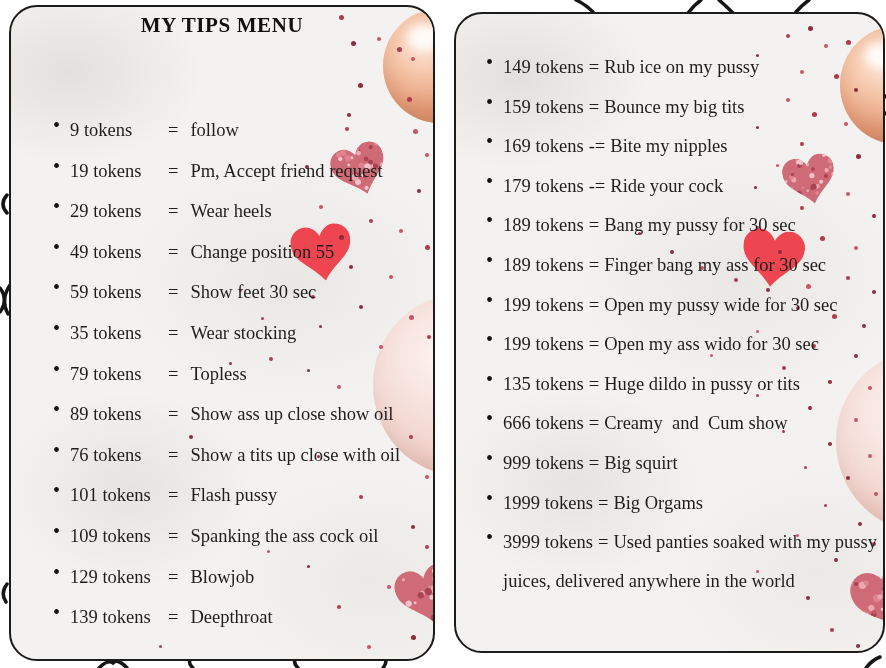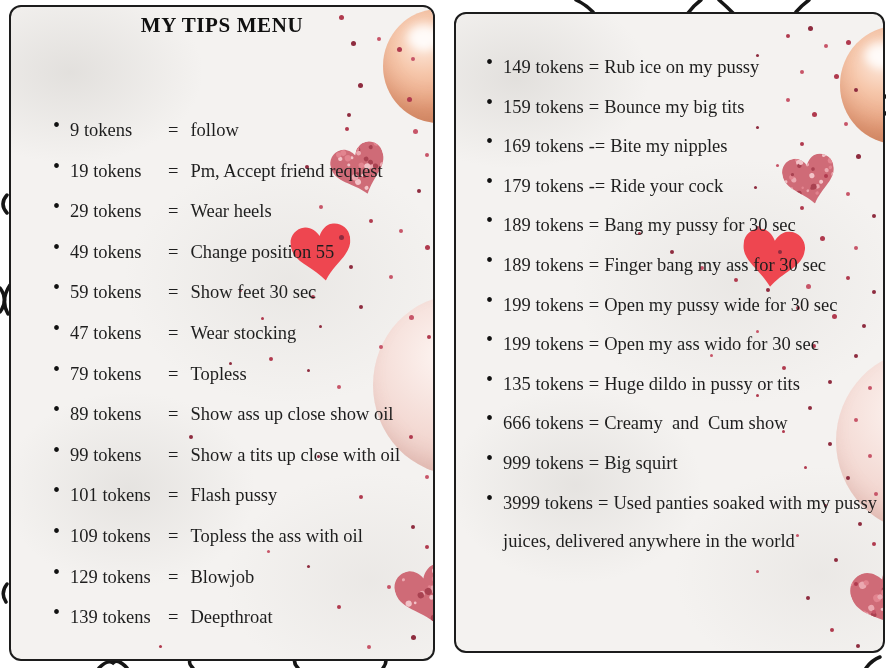--- a/index.html
+++ b/index.html
@@ -5,21 +5,21 @@
   html,body{margin:0;padding:0;}
   body{
     width:886px;height:668px;position:relative;overflow:hidden;
     background:#ffffff;
     font-family:"Liberation Serif","DejaVu Serif",serif;
   }
   #doodles{position:absolute;inset:0;z-index:0;pointer-events:none;}
   .panel{
     position:absolute;z-index:2;box-sizing:border-box;
     border:2px solid var(--border,#1c1c1c);
-    border-radius:12px;overflow:hidden;
+    border-radius:28px;overflow:hidden;
     background:
       radial-gradient(ellipse 190px 130px at 14% 10%, rgba(205,202,198,.45), transparent 70%),
       radial-gradient(ellipse 230px 170px at 66% 42%, rgba(212,209,205,.32), transparent 72%),
       radial-gradient(ellipse 180px 140px at 28% 74%, rgba(206,203,199,.38), transparent 70%),
       radial-gradient(ellipse 200px 150px at 85% 88%, rgba(214,210,206,.30), transparent 72%),
       var(--panel-bg,#f4f2f0);
     text-decoration: underline;
   }
   #left-panel{left:9px;top:5px;width:426px;height:656px;}
   #right-panel{left:454px;top:12px;width:431px;height:641px;}
@@ -217,26 +217,26 @@
       <div class="dot d0" style="left: 250px; top: 310px; width: 3px; height: 3px;"></div>
       <div class="dot d1" style="left: 218px; top: 355px; width: 3px; height: 3px;"></div>
     </div>
   <div class="title">MY TIPS MENU</div>
   <div class="list" id="left-list">
       <div class="item"><span class="bullet">•</span><span class="tok">9 tokens</span><span class="eq">=</span><span class="act">follow</span></div>
       <div class="item"><span class="bullet">•</span><span class="tok">19 tokens</span><span class="eq">=</span><span class="act">Pm, Accept friend request</span></div>
       <div class="item"><span class="bullet">•</span><span class="tok">29 tokens</span><span class="eq">=</span><span class="act">Wear heels</span></div>
       <div class="item"><span class="bullet">•</span><span class="tok">49 tokens</span><span class="eq">=</span><span class="act">Change position 55</span></div>
       <div class="item"><span class="bullet">•</span><span class="tok">59 tokens</span><span class="eq">=</span><span class="act">Show feet 30 sec</span></div>
-      <div class="item"><span class="bullet">•</span><span class="tok">47 tokens</span><span class="eq">=</span><span class="act">Wear stocking</span></div>
+      <div class="item"><span class="bullet">•</span><span class="tok">35 tokens</span><span class="eq">=</span><span class="act">Wear stocking</span></div>
       <div class="item"><span class="bullet">•</span><span class="tok">79 tokens</span><span class="eq">=</span><span class="act">Topless</span></div>
       <div class="item"><span class="bullet">•</span><span class="tok">89 tokens</span><span class="eq">=</span><span class="act">Show ass up close show oil</span></div>
-      <div class="item"><span class="bullet">•</span><span class="tok">99 tokens</span><span class="eq">=</span><span class="act">Show a tits up close with oil</span></div>
+      <div class="item"><span class="bullet">•</span><span class="tok">76 tokens</span><span class="eq">=</span><span class="act">Show a tits up close with oil</span></div>
       <div class="item"><span class="bullet">•</span><span class="tok">101 tokens</span><span class="eq">=</span><span class="act">Flash pussy</span></div>
-      <div class="item"><span class="bullet">•</span><span class="tok">109 tokens</span><span class="eq">=</span><span class="act">Topless the ass with oil</span></div>
+      <div class="item"><span class="bullet">•</span><span class="tok">109 tokens</span><span class="eq">=</span><span class="act">Spanking the ass cock oil</span></div>
       <div class="item"><span class="bullet">•</span><span class="tok">129 tokens</span><span class="eq">=</span><span class="act">Blowjob</span></div>
       <div class="item"><span class="bullet">•</span><span class="tok">139 tokens</span><span class="eq">=</span><span class="act">Deepthroat</span></div>
     </div>
 </div>
 
 <div class="panel" id="right-panel">
   <div class="decor" id="right-decor">
     <div class="balloon balloon-peach" id="right-balloon-peach"></div>
     <div class="balloon balloon-pink" id="right-balloon-pink"></div>
   <svg viewBox="0 0 32 29.6" class="heart-svg" width="52" height="48" style="left: 328px; top: 142px; transform: rotate(-12deg);">
@@ -386,15 +386,16 @@
       <div class="item"><span class="bullet">•</span><span class="tok">159 tokens</span><span class="eq">=</span><span class="act">Bounce my big tits</span></div>
       <div class="item"><span class="bullet">•</span><span class="tok">169 tokens</span><span class="eq">-=</span><span class="act">Bite my nipples</span></div>
       <div class="item"><span class="bullet">•</span><span class="tok">179 tokens</span><span class="eq">-=</span><span class="act">Ride your cock</span></div>
       <div class="item"><span class="bullet">•</span><span class="tok">189 tokens</span><span class="eq">=</span><span class="act">Bang my pussy for 30 sec</span></div>
       <div class="item"><span class="bullet">•</span><span class="tok">189 tokens</span><span class="eq">=</span><span class="act">Finger bang my ass for 30 sec</span></div>
       <div class="item"><span class="bullet">•</span><span class="tok">199 tokens</span><span class="eq">=</span><span class="act">Open my pussy wide for 30 sec</span></div>
       <div class="item"><span class="bullet">•</span><span class="tok">199 tokens</span><span class="eq">=</span><span class="act">Open my ass wido for 30 sec</span></div>
       <div class="item"><span class="bullet">•</span><span class="tok">135 tokens</span><span class="eq">=</span><span class="act">Huge dildo in pussy or tits</span></div>
       <div class="item"><span class="bullet">•</span><span class="tok">666 tokens</span><span class="eq">=</span><span class="act">Creamy  and  Cum show</span></div>
       <div class="item"><span class="bullet">•</span><span class="tok">999 tokens</span><span class="eq">=</span><span class="act">Big squirt</span></div>
+      <div class="item"><span class="bullet">•</span><span class="tok">1999 tokens</span><span class="eq">=</span><span class="act">Big Orgams</span></div>
       <div class="item"><span class="bullet">•</span><span class="tok">3999 tokens</span><span class="eq">=</span><span class="act">Used panties soaked with my</span> <span class="act2">pussy juices, delivered anywhere in the world</span></div>
     </div>
 </div>
 
 </body></html>

